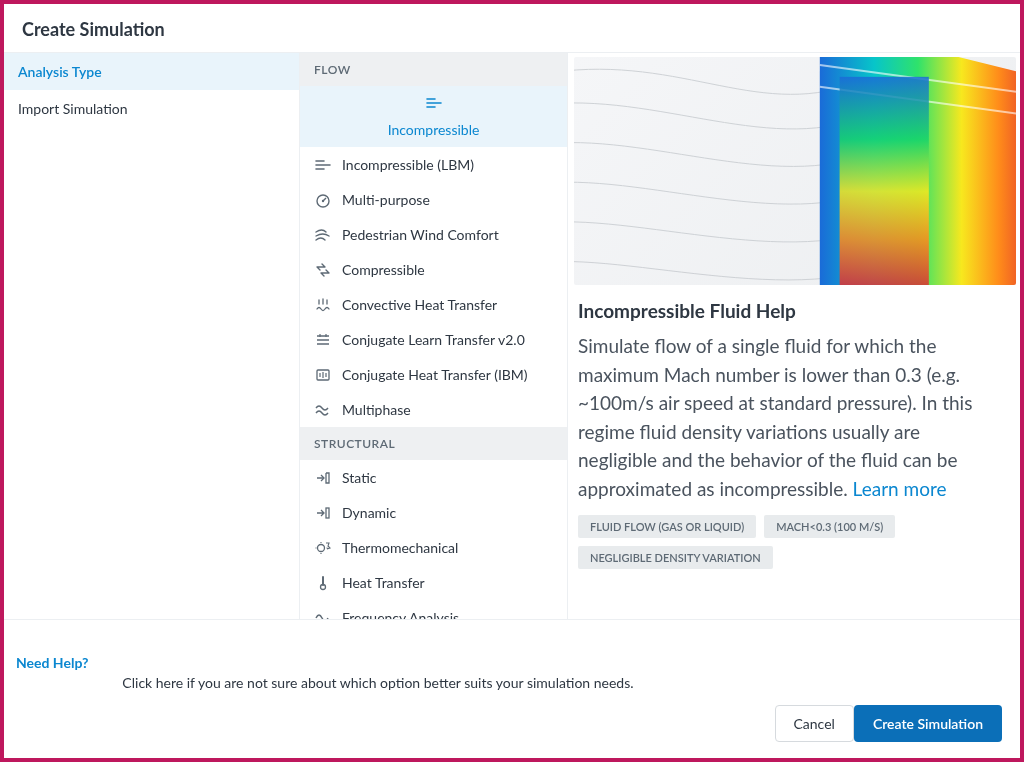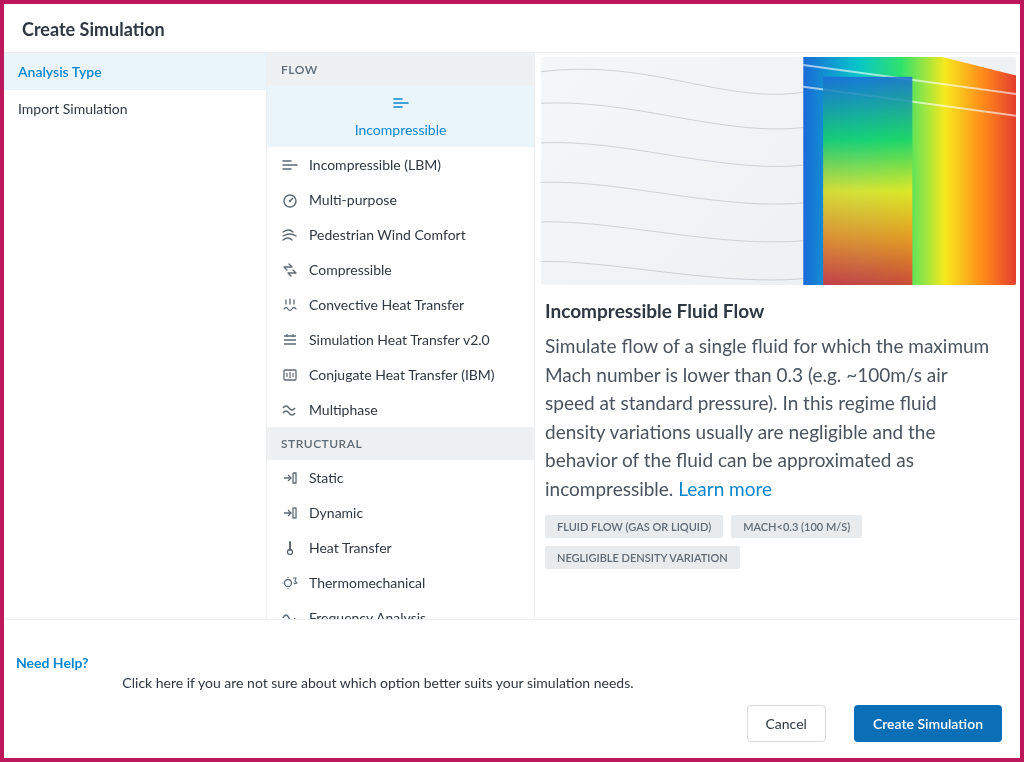--- a/index.html
+++ b/index.html
@@ -4,21 +4,21 @@
 <style>
   * { box-sizing: border-box; margin: 0; padding: 0; }
   html, body { width: 1024px; height: 762px; font-family: "Lato", -apple-system, "Segoe UI", Helvetica, Arial, sans-serif; color: #2e3742; background:#fff; }
   .dialog { width: 1024px; height: 762px; border: 4px solid #be185d; display:flex; flex-direction:column; }
   .header { padding: 14px 18px 12px; border-bottom:1px solid #eceff2; }
   .header h1 { font-size:18px; font-weight:700; color:#2e3742; }
 
   .body { flex:1; display:flex; min-height:0; border-bottom:1px solid #eceff2; }
 
   
-  .sidebar { width:263px; border-right:1px solid #eceff2; }
+  .sidebar { width:296px; border-right:1px solid #eceff2; }
   .side-item { padding:10px 14px; font-size:14px; color:#2e3742; cursor:pointer; }
   .side-item.active { background:#e9f4fb; color:#0b87d0; font-weight:600; }
 
   
   .listcol { width:268px; border-right:1px solid #eceff2; overflow-y:auto; overflow-x:hidden; position:relative; }
   .listcol::-webkit-scrollbar { width:6px; }
   .listcol::-webkit-scrollbar-thumb { background:#c3c8cd; border-radius:3px; }
   .cat { background:#eef0f2; padding:9px 14px; font-size:12px; letter-spacing:0.5px; color:#5e6a75; font-weight:600; }
   .opt { display:flex; align-items:center; gap:10px; padding:9px 14px; font-size:14px; color:#2e3742; cursor:pointer; }
   .opt.active { background:#e9f4fb; color:#0b87d0;flex-direction:column; }
@@ -35,21 +35,21 @@
   .desc { font-size:19px; line-height:1.5; color:#4a535e; }
   .learn { color:#0b87d0; cursor:pointer; }
   .tags { margin-top:12px; display:flex; flex-wrap:wrap; gap:8px;align-items:center; }
   .tag { background:#e8ebed; color:#5e6a75; font-size:11px; font-weight:600; padding:5px 12px; border-radius:2px; position:relative; }
   .tag::before { content:""; position:absolute; left:-6px; top:50%; margin-top:-6px; border:6px solid transparent; border-right-color:#e8ebed; }
 
   
   .helpbar { display:flex; align-items:center; gap:34px; padding:14px 12px; font-size:14px; }
   .helpbar .nh { color:#0b87d0; font-weight:700; }
   .helpbar .ht { color:#2e3742;margin-top:40px; }
-  .btnbar { display:flex; justify-content:flex-end; gap:28px; padding:0 18px 16px; }
+  .btnbar { display:flex; justify-content:flex-end; gap:0; padding:0 18px 16px; }
   .btn { font-size:14px; padding:9px 18px; border-radius:4px; cursor:pointer; border:1px solid transparent; font-family:inherit; }
   .btn.cancel { background:#fff; border-color:#d6dade; color:#2e3742; }
   .btn.primary { background:#0b6fb8; color:#fff; font-weight:600; }
 </style>
 </head>
 <body>
 
 <svg width="0" height="0" style="position:absolute">
   <defs>
     <g id="i-flow-lines">
@@ -173,21 +173,21 @@
             </svg>
           </span>
         <span>Convective Heat Transfer</span>
       </div>
       <div class="opt">
         <span class="ico">
             <svg viewBox="0 0 18 16">
               <use href="#i-layersheat"></use>
             </svg>
           </span>
-        <span>Simulation Heat Transfer v2.0</span>
+        <span>Conjugate Learn Transfer v2.0</span>
       </div>
       <div class="opt">
         <span class="ico">
             <svg viewBox="0 0 18 16">
               <use href="#i-panelheat"></use>
             </svg>
           </span>
         <span>Conjugate Heat Transfer (IBM)</span>
       </div>
       <div class="opt">
@@ -212,32 +212,32 @@
         <span class="ico">
             <svg viewBox="0 0 18 16">
               <use href="#i-dynamic"></use>
             </svg>
           </span>
         <span>Dynamic</span>
       </div>
       <div class="opt">
         <span class="ico">
             <svg viewBox="0 0 18 16">
+              <use href="#i-thermogear"></use>
+            </svg>
+          </span>
+        <span>Thermomechanical</span>
+      </div>
+      <div class="opt">
+        <span class="ico">
+            <svg viewBox="0 0 18 16">
               <use href="#i-thermo"></use>
             </svg>
           </span>
         <span>Heat Transfer</span>
-      </div>
-      <div class="opt">
-        <span class="ico">
-            <svg viewBox="0 0 18 16">
-              <use href="#i-thermogear"></use>
-            </svg>
-          </span>
-        <span>Thermomechanical</span>
       </div>
       <div class="opt">
         <span class="ico">
             <svg viewBox="0 0 18 16">
               <use href="#i-sine"></use>
             </svg>
           </span>
         <span>Frequency Analysis</span>
       </div>
 
@@ -295,21 +295,21 @@
               <line x1="150" y1="190" x2="300" y2="190"></line>
               <line x1="150" y1="202" x2="300" y2="202"></line>
               <line x1="150" y1="214" x2="300" y2="214"></line>
               <line x1="150" y1="226" x2="300" y2="226"></line>
             </g>
             <rect x="60" y="30" width="90" height="210" fill="url(#rainV)" opacity="0.85"></rect>
           </g>
         </svg>
       </div>
       <div class="det-body">
-        <h2>Incompressible Fluid Flow</h2>
+        <h2>Incompressible Fluid Help</h2>
         <p class="desc">
           <span>Simulate flow of a single fluid for which the maximum Mach number is lower than 0.3 (e.g. ~100m/s air speed at standard pressure). In this regime fluid density variations usually are negligible and the behavior of the fluid can be approximated as incompressible. </span><span class="learn">Learn more</span>
         </p>
         <div class="tags">
           <span class="tag">FLUID FLOW (GAS OR LIQUID)</span>
           <span class="tag">MACH&lt;0.3 (100 M/S)</span>
           <span class="tag">NEGLIGIBLE DENSITY VARIATION</span>
         </div>
       </div>
     </div>

